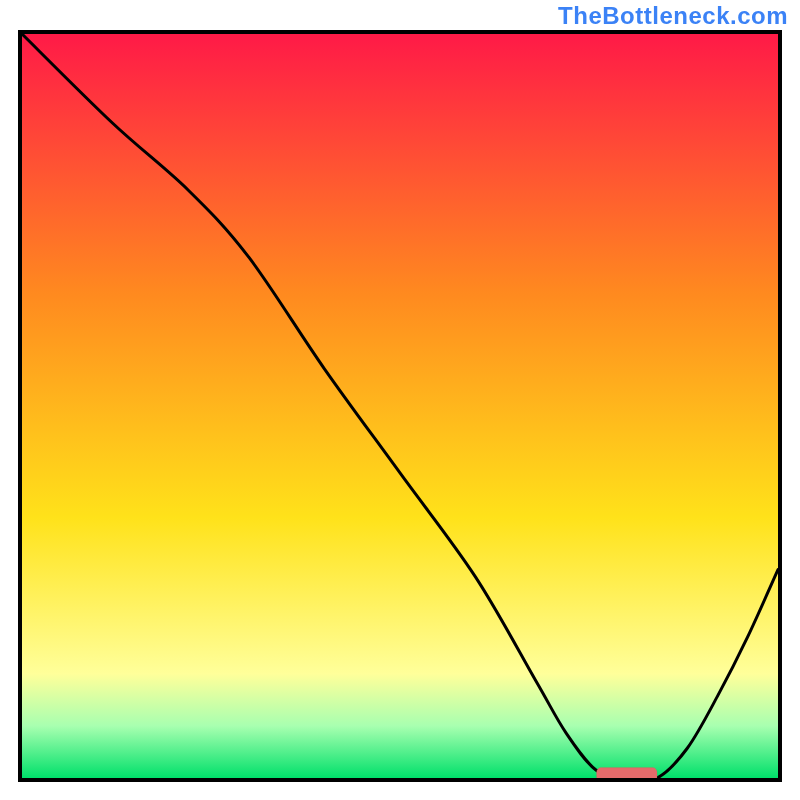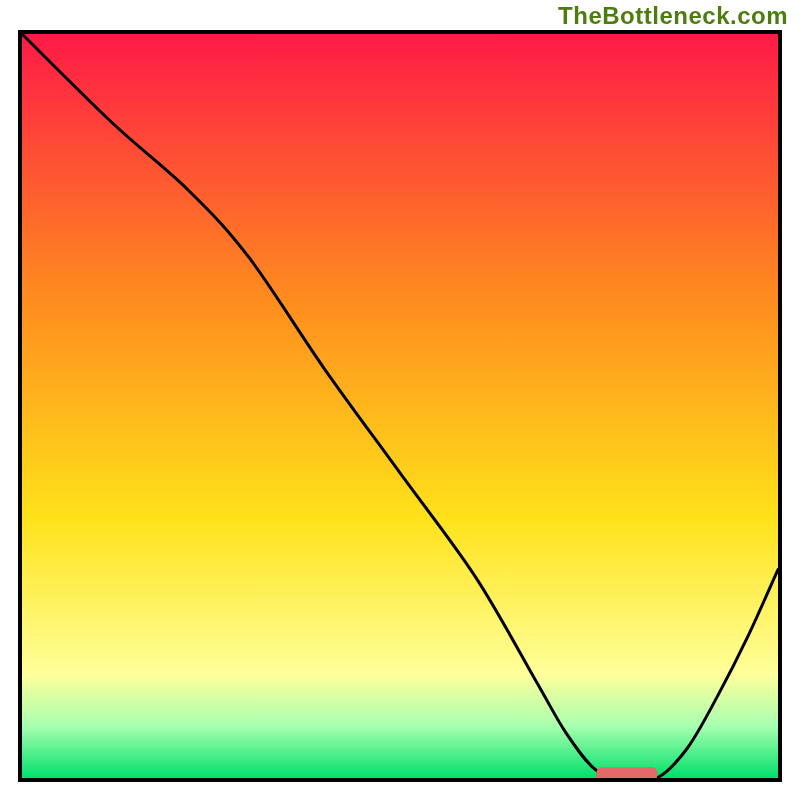--- a/index.html
+++ b/index.html
@@ -15,21 +15,21 @@
     position: relative;
     width: 800px;
     height: 800px;
   }
   .watermark {
     position: absolute;
     top: 2px;
     right: 12px;
     font-size: 24px;
     font-weight: 600;
-    color: #4d7c0f;
+    color: #3b82f6;
     letter-spacing: 0.5px;
     z-index: 5;
   }
   .plot-frame {
     position: absolute;
     left: 18px;
     top: 30px;
     width: 764px;
     height: 752px;
     box-sizing: border-box;

